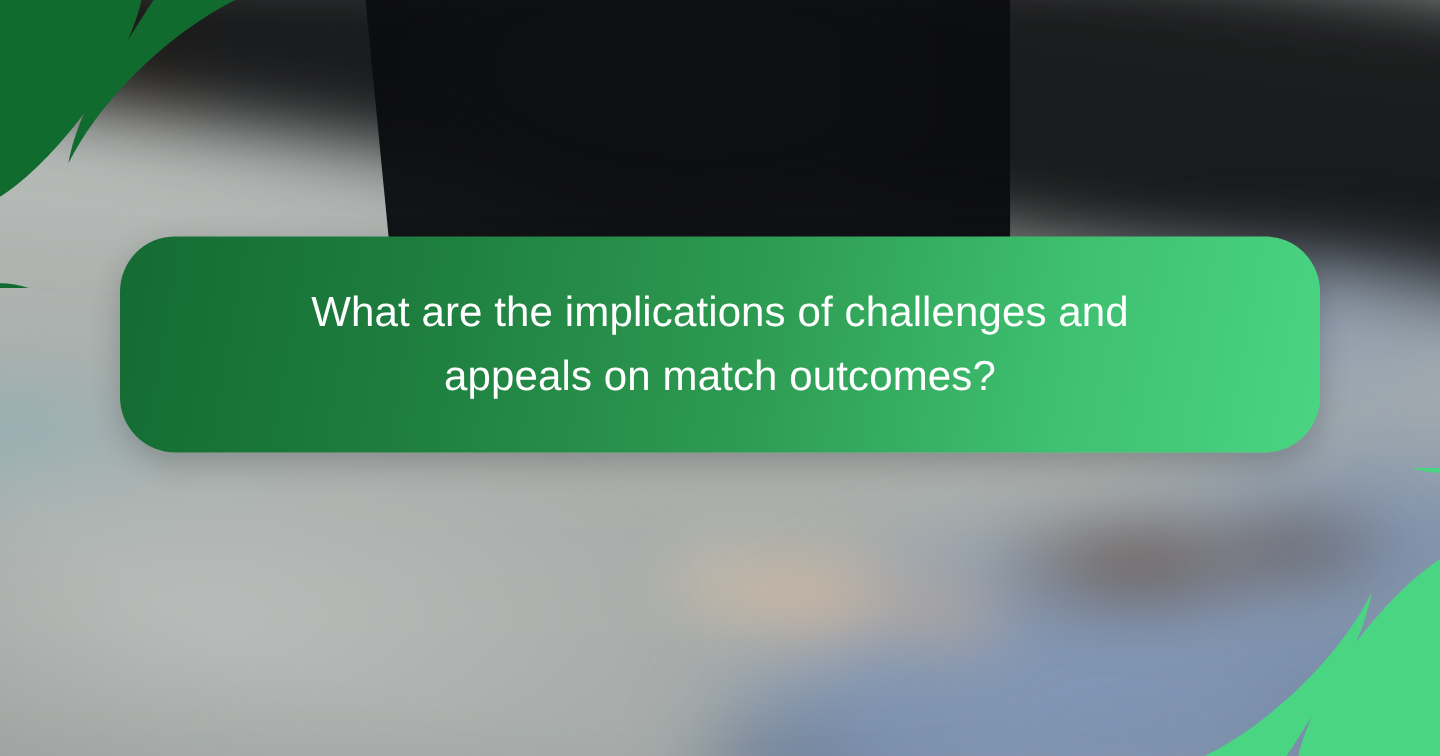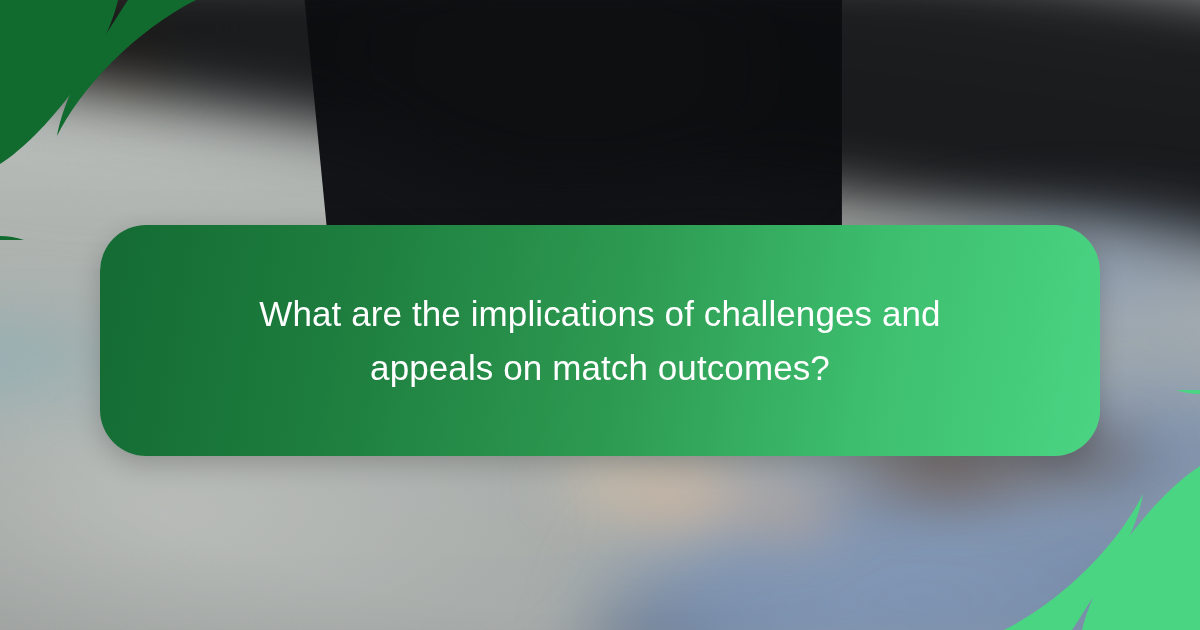--- a/index.html
+++ b/index.html
@@ -98,30 +98,29 @@
   }
   .leaf-tl { top: 0; left: 0; }
   .leaf-br { bottom: 0; right: 0; }
 
   
   .card {
     position: absolute;
     left: 100px;
     top: 197px;
     width: 1000px;
-    height: 231px;
+    height: 180px;
     border-radius: 46px;
     background: linear-gradient(100deg, #146b33 0%, #1d7d3e 24%, #2d9a51 52%, #3ec070 78%, #4ad583 100%);
     box-shadow: 0 8px 26px rgba(0,0,0,.20);
     display: flex;
     align-items: center;
     justify-content: center;
     box-sizing: border-box;
     padding: 0 60px;
-    margin-top: 28px;
   }
   .card-text {
     color: #ffffff;
     font-size: 35px;
     line-height: 1.52;
     font-weight: 400;
     text-align: center;
     letter-spacing: .1px;
     max-width: 760px;
   }

